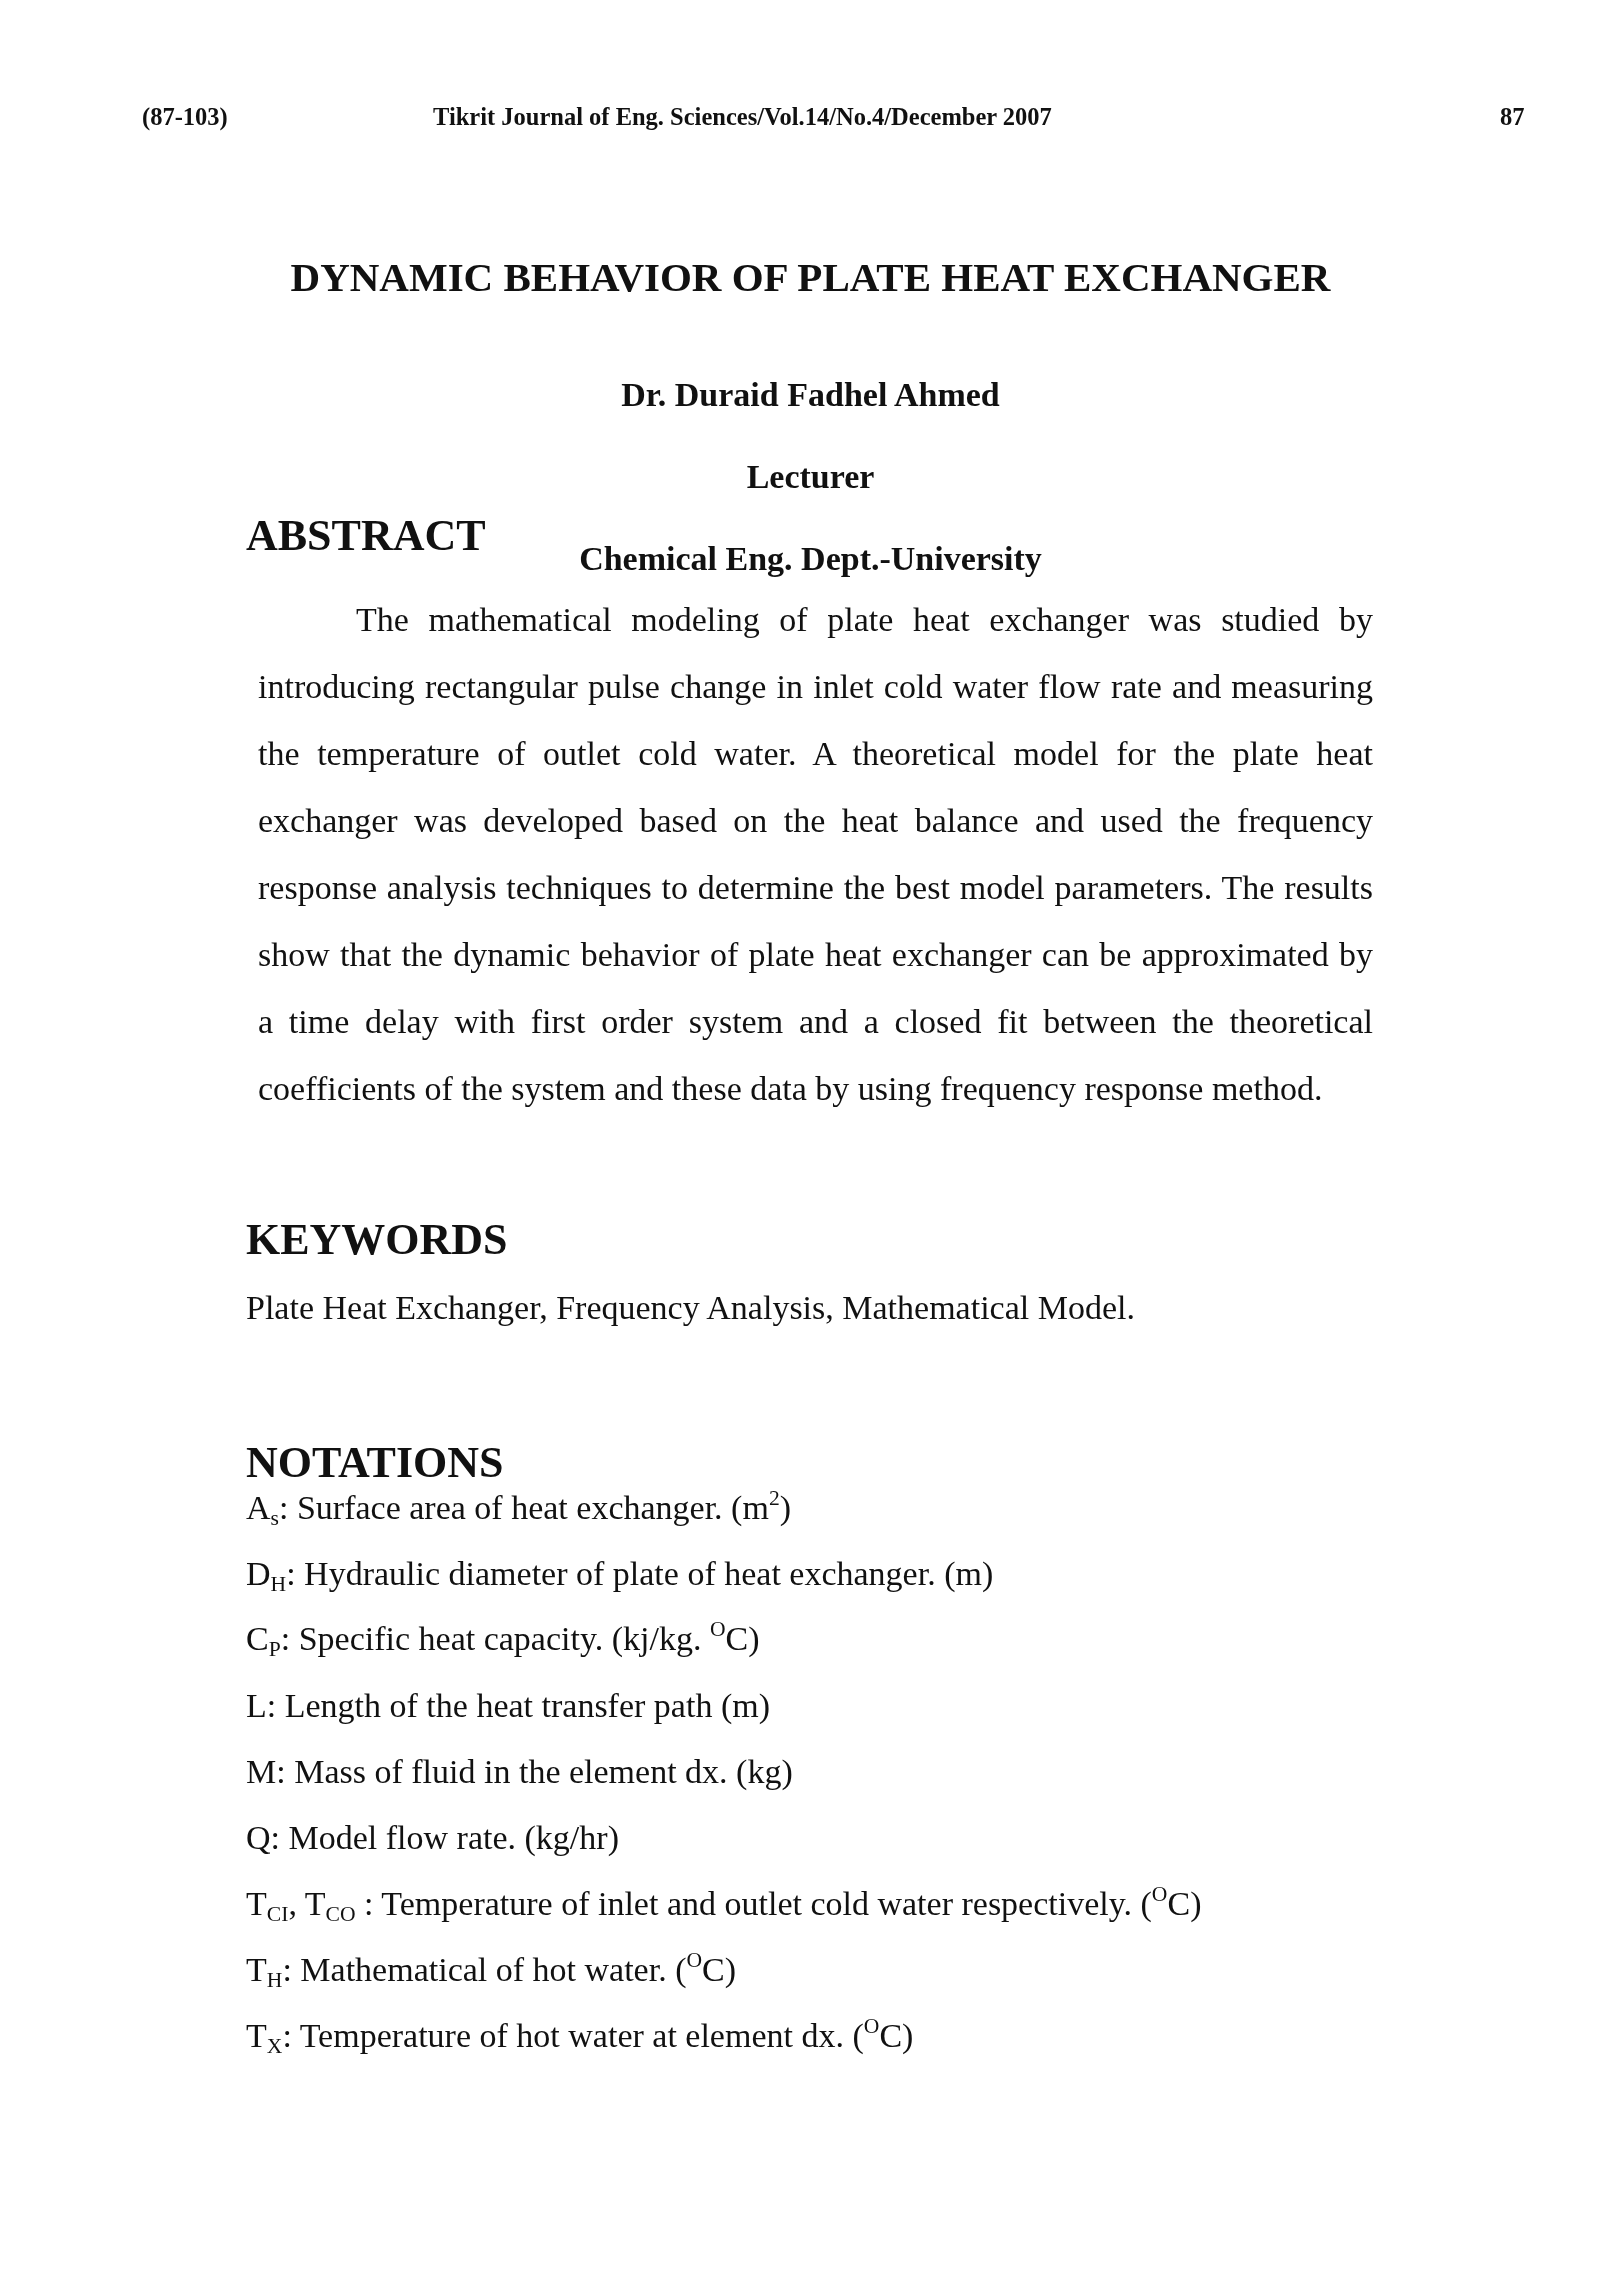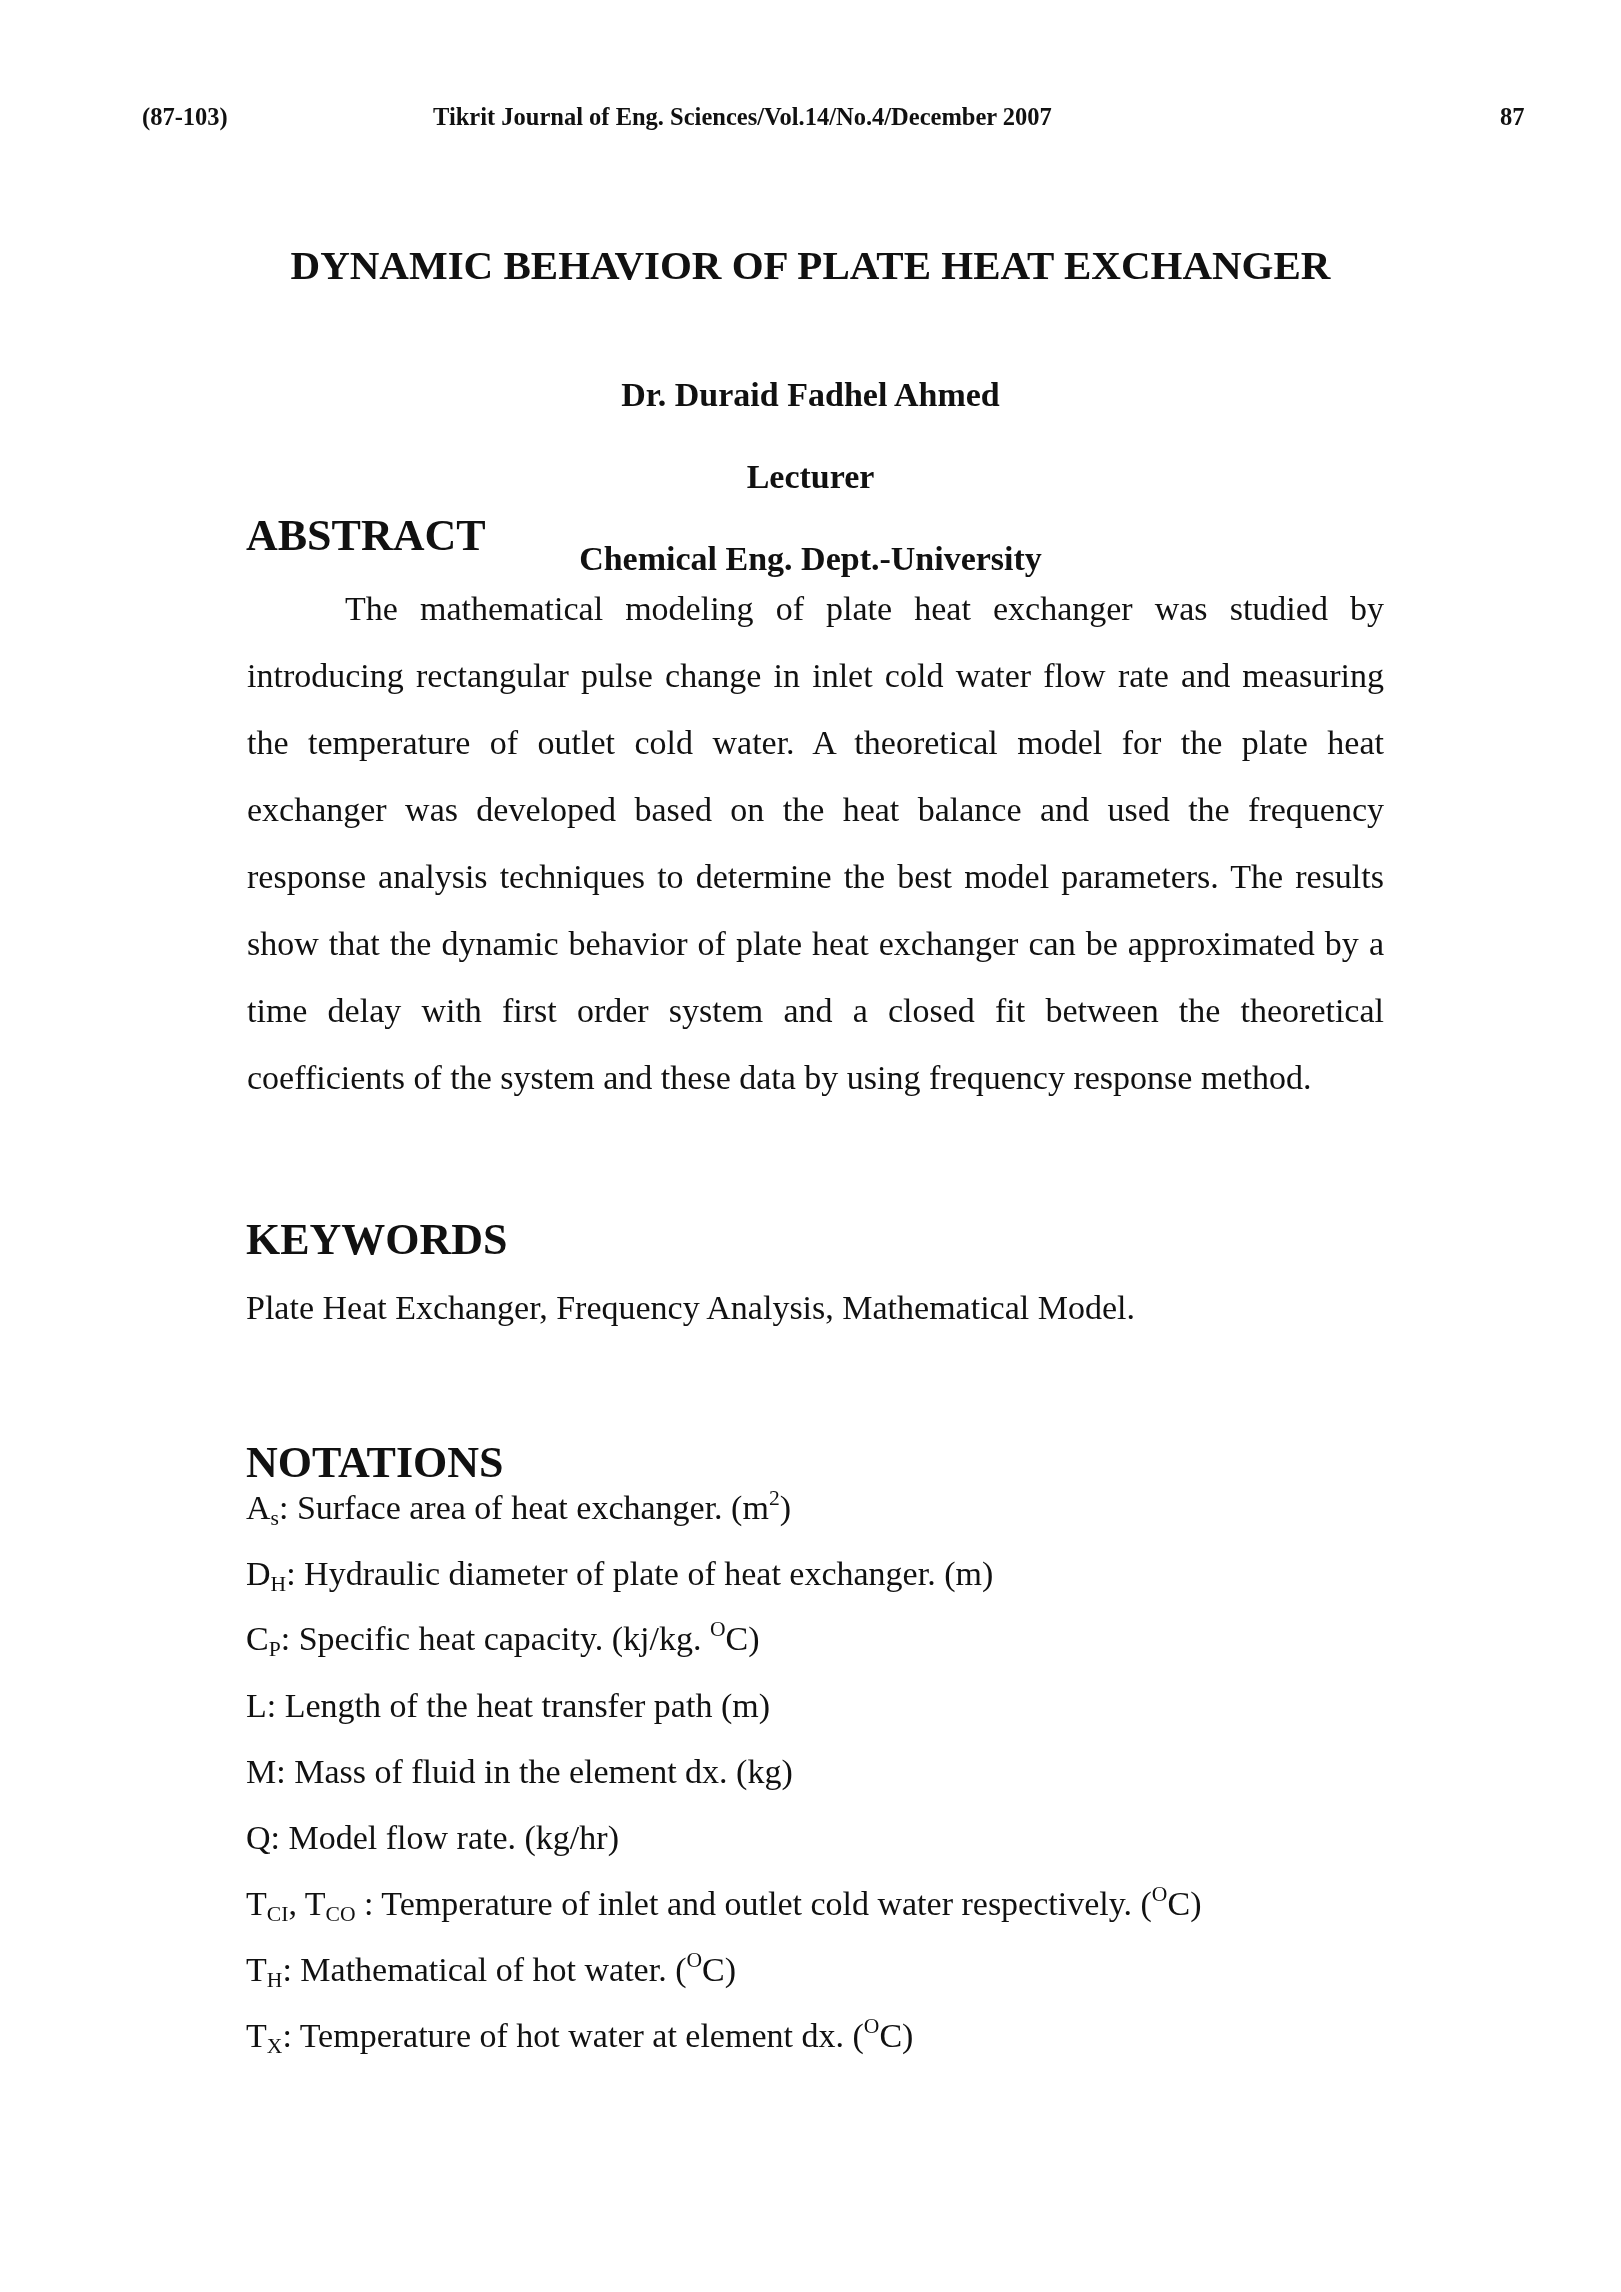--- a/index.html
+++ b/index.html
@@ -6,34 +6,34 @@
     body {
       width: 1621px; height: 2293px; position: relative; overflow: hidden;
       font-family: "Liberation Serif", "DejaVu Serif", serif; color: #111111;
     }
     .abs { position: absolute; }
     .hdr { font-weight: bold; font-size: 24.5px; top: 102px; line-height: 29px; }
     #hdr-left { left: 142px; }
     #hdr-center { left: 433px; }
     #hdr-right { left: 1500px; }
     .title {
-      top: 241px; left: 0; width: 1621px; text-align: center;
+      top: 253px; left: 0; width: 1621px; text-align: center;
       font-weight: bold; font-size: 41px; line-height: 49px;
     }
     .author {
       top: 335px; left: 0; width: 1621px; text-align: center;
       font-weight: bold; font-size: 34px; line-height: 44px;
     }
     .author div { height: 44px; margin-top: 38px; }
     .heading { left: 246px; font-weight: bold; font-size: 44px; line-height: 39px; }
     .abstract-body {
       top: 574px; left: 246px; width: 1139px;
       font-size: 34px; line-height: 67px; text-align: justify;
     }
-    .abstract-body p { margin: 1px; text-indent: 98px; }
+    .abstract-body p { margin: 12px; text-indent: 98px; }
     .line { left: 246px; font-size: 34px; line-height: 39px; white-space: nowrap; }
     sub { font-size: 21.6px; vertical-align: -5.9px; line-height: 0; }
     sup { font-size: 21.6px; vertical-align: 13.7px; line-height: 0; }
   </style>
 </head>
 <body>
 
 <div class="abs hdr" id="hdr-left">(87-103)</div>
 <div class="abs hdr" id="hdr-center">Tikrit Journal of Eng. Sciences/Vol.14/No.4/December 2007</div>
 <div class="abs hdr" id="hdr-right">87</div>

